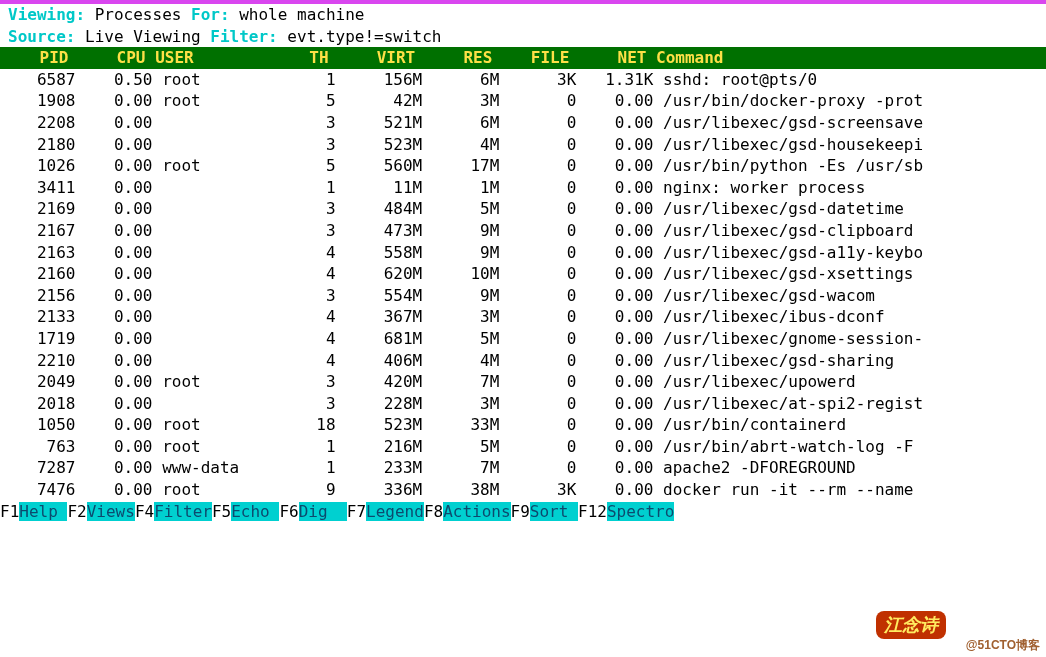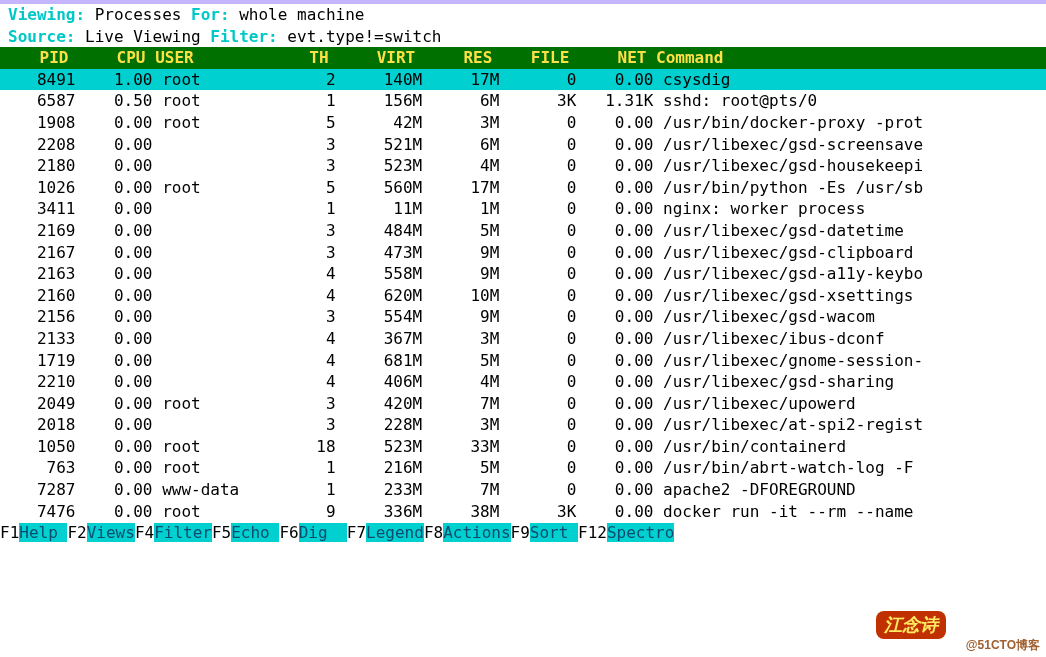--- a/index.html
+++ b/index.html
@@ -10,21 +10,21 @@
     font-size: 16px;
     line-height: 1.35;
     color: #000000;
     width: 1046px;
   }
   .screen {
     width: 1046px;
     height: 657px;
     position: relative;
     background: #ffffff;
-    border-top: 4px solid #c4b5fd;
+    border-top: 4px solid #d946ef;
     box-sizing: border-box;
     overflow: hidden;
   }
   .line {
     white-space: pre;
     font-family: inherit;
     padding-left: 8px;
   }
   .cyan-bold  { color: #00c8c8; font-weight: bold; }
   .black      { color: #000000; }
@@ -81,21 +81,20 @@
 <body>
 <div class="screen">
 
 <div class="line"><span class="cyan-bold">Viewing:</span><span class="black"> Processes </span><span class="cyan-bold">For:</span><span class="black"> whole machine</span></div>
 
 <div class="line"><span class="cyan-bold">Source:</span><span class="black"> Live Viewing </span><span class="cyan-bold">Filter:</span><span class="black"> evt.type!=switch</span></div>
 
 <div class="header-row" id="header-row">    PID     CPU USER            TH     VIRT     RES    FILE     NET Command                               </div>
 
 <div id="rows-container">
-      <div class="row sel">   8491    1.00 root             2     140M     17M       0    0.00 csysdig                               </div>
       <div class="row">   6587    0.50 root             1     156M      6M      3K   1.31K sshd: root@pts/0</div>
       <div class="row">   1908    0.00 root             5      42M      3M       0    0.00 /usr/bin/docker-proxy -prot</div>
       <div class="row">   2208    0.00                  3     521M      6M       0    0.00 /usr/libexec/gsd-screensave</div>
       <div class="row">   2180    0.00                  3     523M      4M       0    0.00 /usr/libexec/gsd-housekeepi</div>
       <div class="row">   1026    0.00 root             5     560M     17M       0    0.00 /usr/bin/python -Es /usr/sb</div>
       <div class="row">   3411    0.00                  1      11M      1M       0    0.00 nginx: worker process</div>
       <div class="row">   2169    0.00                  3     484M      5M       0    0.00 /usr/libexec/gsd-datetime</div>
       <div class="row">   2167    0.00                  3     473M      9M       0    0.00 /usr/libexec/gsd-clipboard</div>
       <div class="row">   2163    0.00                  4     558M      9M       0    0.00 /usr/libexec/gsd-a11y-keybo</div>
       <div class="row">   2160    0.00                  4     620M     10M       0    0.00 /usr/libexec/gsd-xsettings</div>

